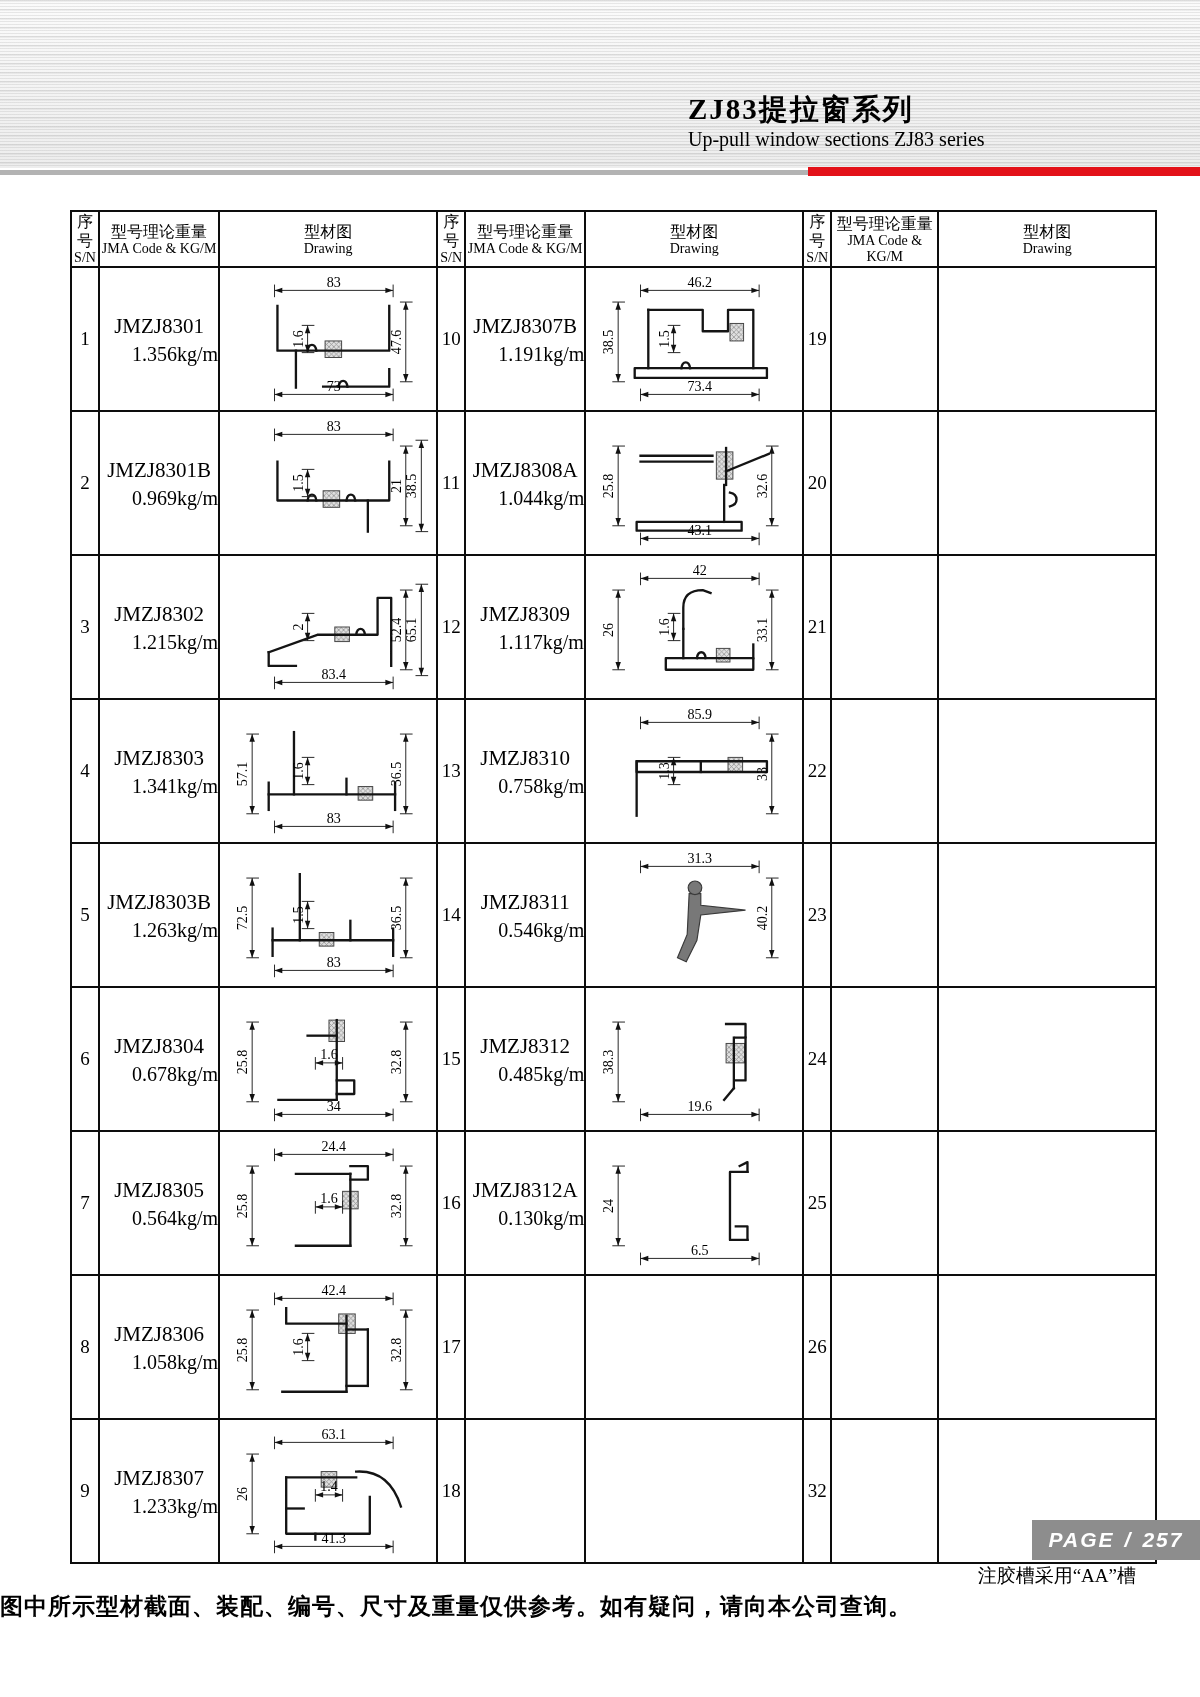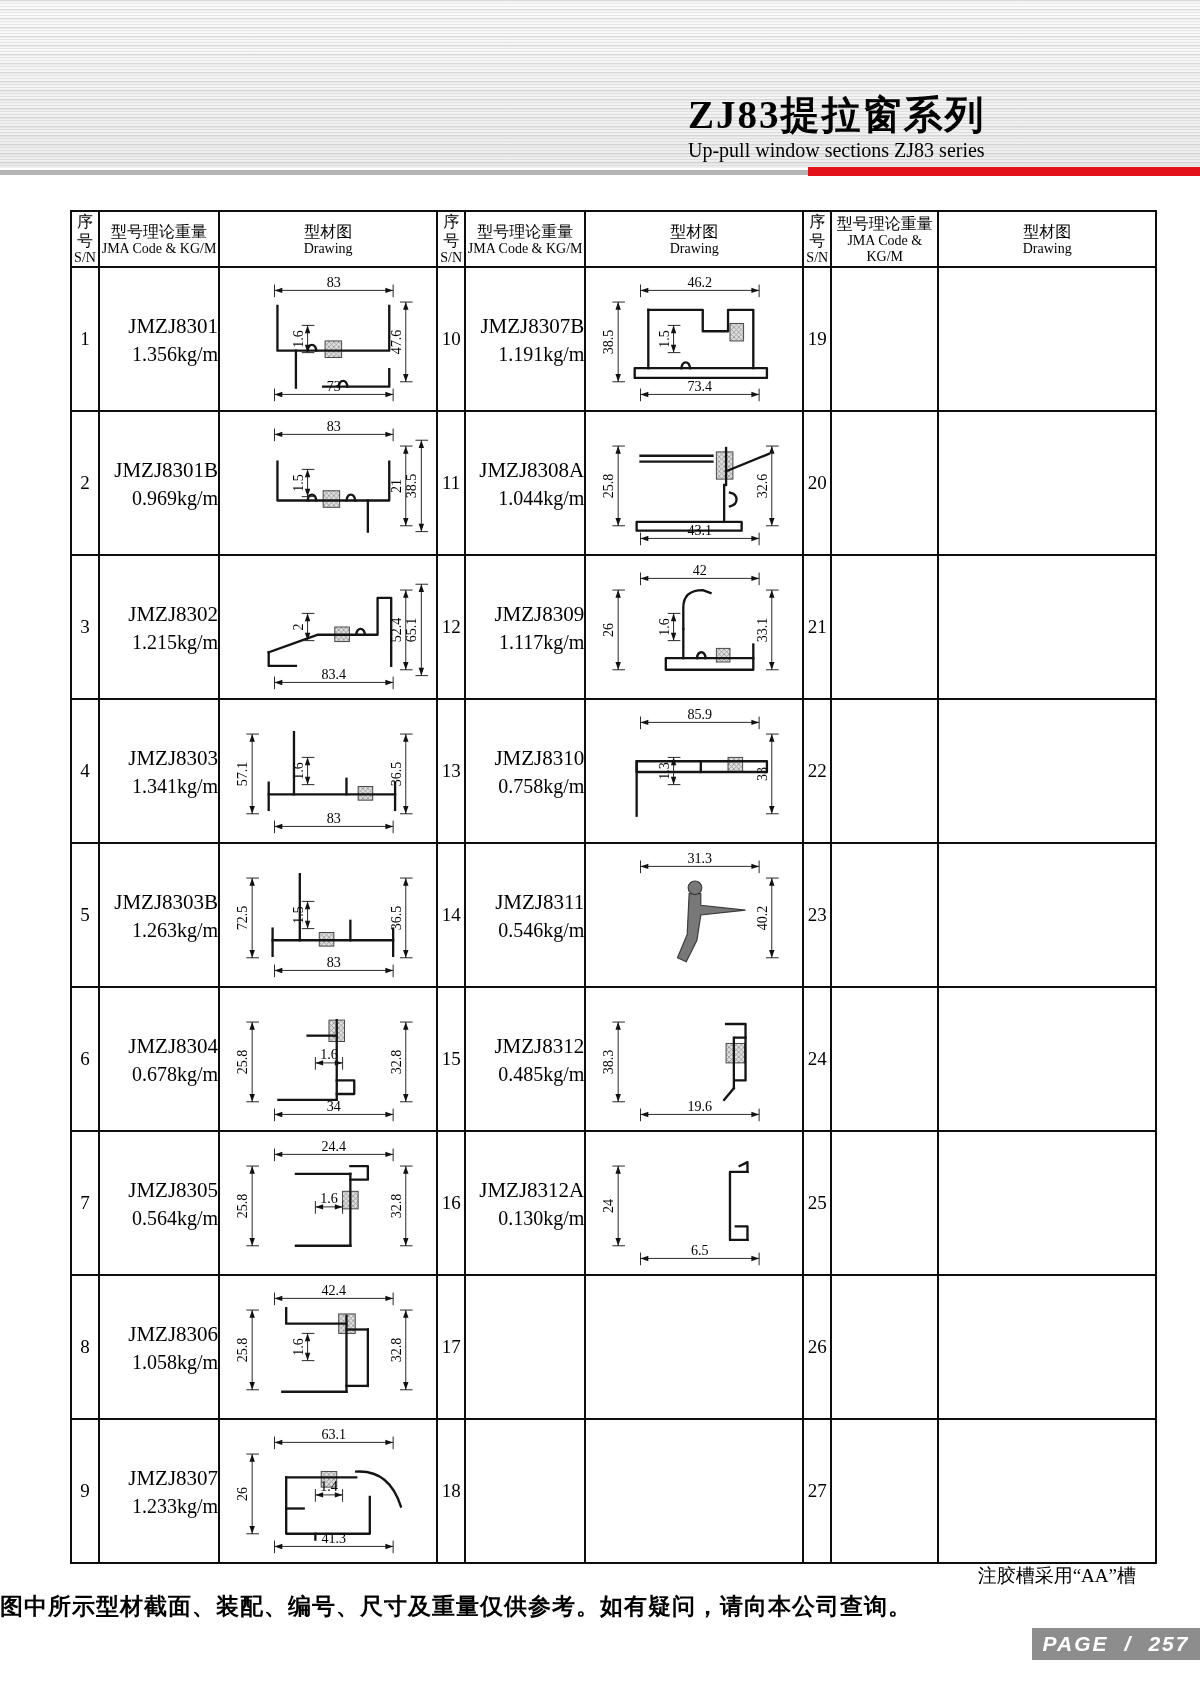--- a/index.html
+++ b/index.html
@@ -5,51 +5,51 @@
   html,body{margin:0;padding:0;background:#fff;}
   .page{position:relative;width:1200px;height:1697px;background:#fff;overflow:hidden;
         font-family:"Liberation Serif",serif;color:#000;}
   
   .top-band{position:absolute;top:0;left:0;width:1200px;height:168px;
     background:
       repeating-linear-gradient(180deg, rgba(150,150,150,.20) 0 1px, rgba(255,255,255,0) 1px 3px),
       repeating-linear-gradient(180deg, rgba(120,120,120,.10) 0 2px, rgba(255,255,255,0) 2px 9px),
       linear-gradient(180deg,#fbfbfb,#ededed);}
   .title-block{position:absolute;left:688px;top:94px;}
-  .title-cn{font-weight:700;font-size:39px;letter-spacing:2px;line-height:1.1;}
+  .title-cn{font-weight:700;font-size:29px;letter-spacing:2px;line-height:1.1;}
   .title-en{font-size:20px;line-height:1.3;}
   .bar-gray{position:absolute;left:0;top:170px;width:808px;height:5px;background:#b3b3b3;}
   .bar-red{position:absolute;left:808px;top:167px;width:392px;height:9px;background:#e31119;}
   
   #profile-table{position:absolute;left:70px;top:210px;border-collapse:collapse;table-layout:fixed;}
   #profile-table th,#profile-table td{border:2px solid #0d0d0d;padding:0;vertical-align:middle;}
   #profile-table thead tr{height:47px;}
   #profile-table tbody tr{height:144px;}
   .thc{text-align:center;font-weight:400;}
   .hcn{font-size:16px;line-height:1.2;}
   .hen{font-size:14px;line-height:1.15;}
   td.snc{text-align:center;font-size:19px;}
-  td.codec{text-align:right;}
+  td.codec{text-align:center;}
   .code{font-size:21px;line-height:1.35;}
   .wt{font-size:20px;line-height:1.3;padding-left:32px;}
   td.drawc{text-align:center;}
   svg.dwg{display:block;margin:0 auto;}
   svg .pp{fill:none;stroke:#141414;stroke-width:2.4;stroke-linejoin:round;stroke-linecap:square;}
   svg .pf{fill:#787878;stroke:#3a3a3a;stroke-width:1.2;}
   svg .ph{fill:url(#hp);stroke:#444;stroke-width:1;}
   svg .dl{stroke:#222;stroke-width:1;}
   svg .da{fill:#111;}
   svg .dt{font-family:"Liberation Serif",serif;font-size:14.5px;fill:#000;}
   
   .note{position:absolute;top:1563px;left:600px;width:536px;text-align:right;font-size:19px;}
   .footer-cn{position:absolute;top:1591px;left:0;width:1200px;
              font-family:"Liberation Sans",sans-serif;font-weight:700;font-size:23px;letter-spacing:1px;}
   .footer-en{position:absolute;top:1621px;left:0;width:1160px;text-align:center;font-size:21px;}
-  .page-badge{position:absolute;left:1032px;top:1628px;width:168px;height:32px;background:#8d8d8d;
-              color:#fff;display:flex;align-items:center;justify-content:center;gap:16px;
+  .page-badge{position:absolute;left:1032px;top:1520px;width:168px;height:40px;background:#8d8d8d;
+              color:#fff;display:flex;align-items:center;justify-content:center;gap:10px;
               font-family:"Liberation Sans",sans-serif;font-style:italic;font-weight:700;font-size:21px;letter-spacing:2px;}
 </style>
 </head>
 <body>
 
 <svg width="0" height="0" style="position:absolute">
   <defs>
     <pattern id="hp" width="5" height="5" patternUnits="userSpaceOnUse">
       <rect width="5" height="5" fill="#e0e0e0"></rect>
       <path d="M0,5 L5,0 M0,0 L5,5" stroke="#8f8f8f" stroke-width="0.8"></path>
@@ -722,21 +722,21 @@
               <line class="dl" x1="54" y1="123" x2="54" y2="136"></line>
               <line class="dl" x1="176" y1="123" x2="176" y2="136"></line>
               <polygon class="da" points="54,129 62,126.2 62,131.8"></polygon>
               <polygon class="da" points="176,129 168,126.2 168,131.8"></polygon>
               <text class="dt" x="115" y="125" text-anchor="middle">41.3</text>
             </svg>
           </td>
           <td class="snc">18</td>
           <td class="codec"></td>
           <td class="drawc"></td>
-          <td class="snc">27</td>
+          <td class="snc">32</td>
           <td class="codec"></td>
           <td class="drawc"></td>
         </tr>
       </tbody>
   </table>
 
   <div class="note">注胶槽采用“AA”槽</div>
   <div class="footer-cn">图中所示型材截面、装配、编号、尺寸及重量仅供参考。如有疑问，请向本公司查询。</div>
   <div class="page-badge" style="background: rgb(141, 141, 141);">
     <span>PAGE</span>

